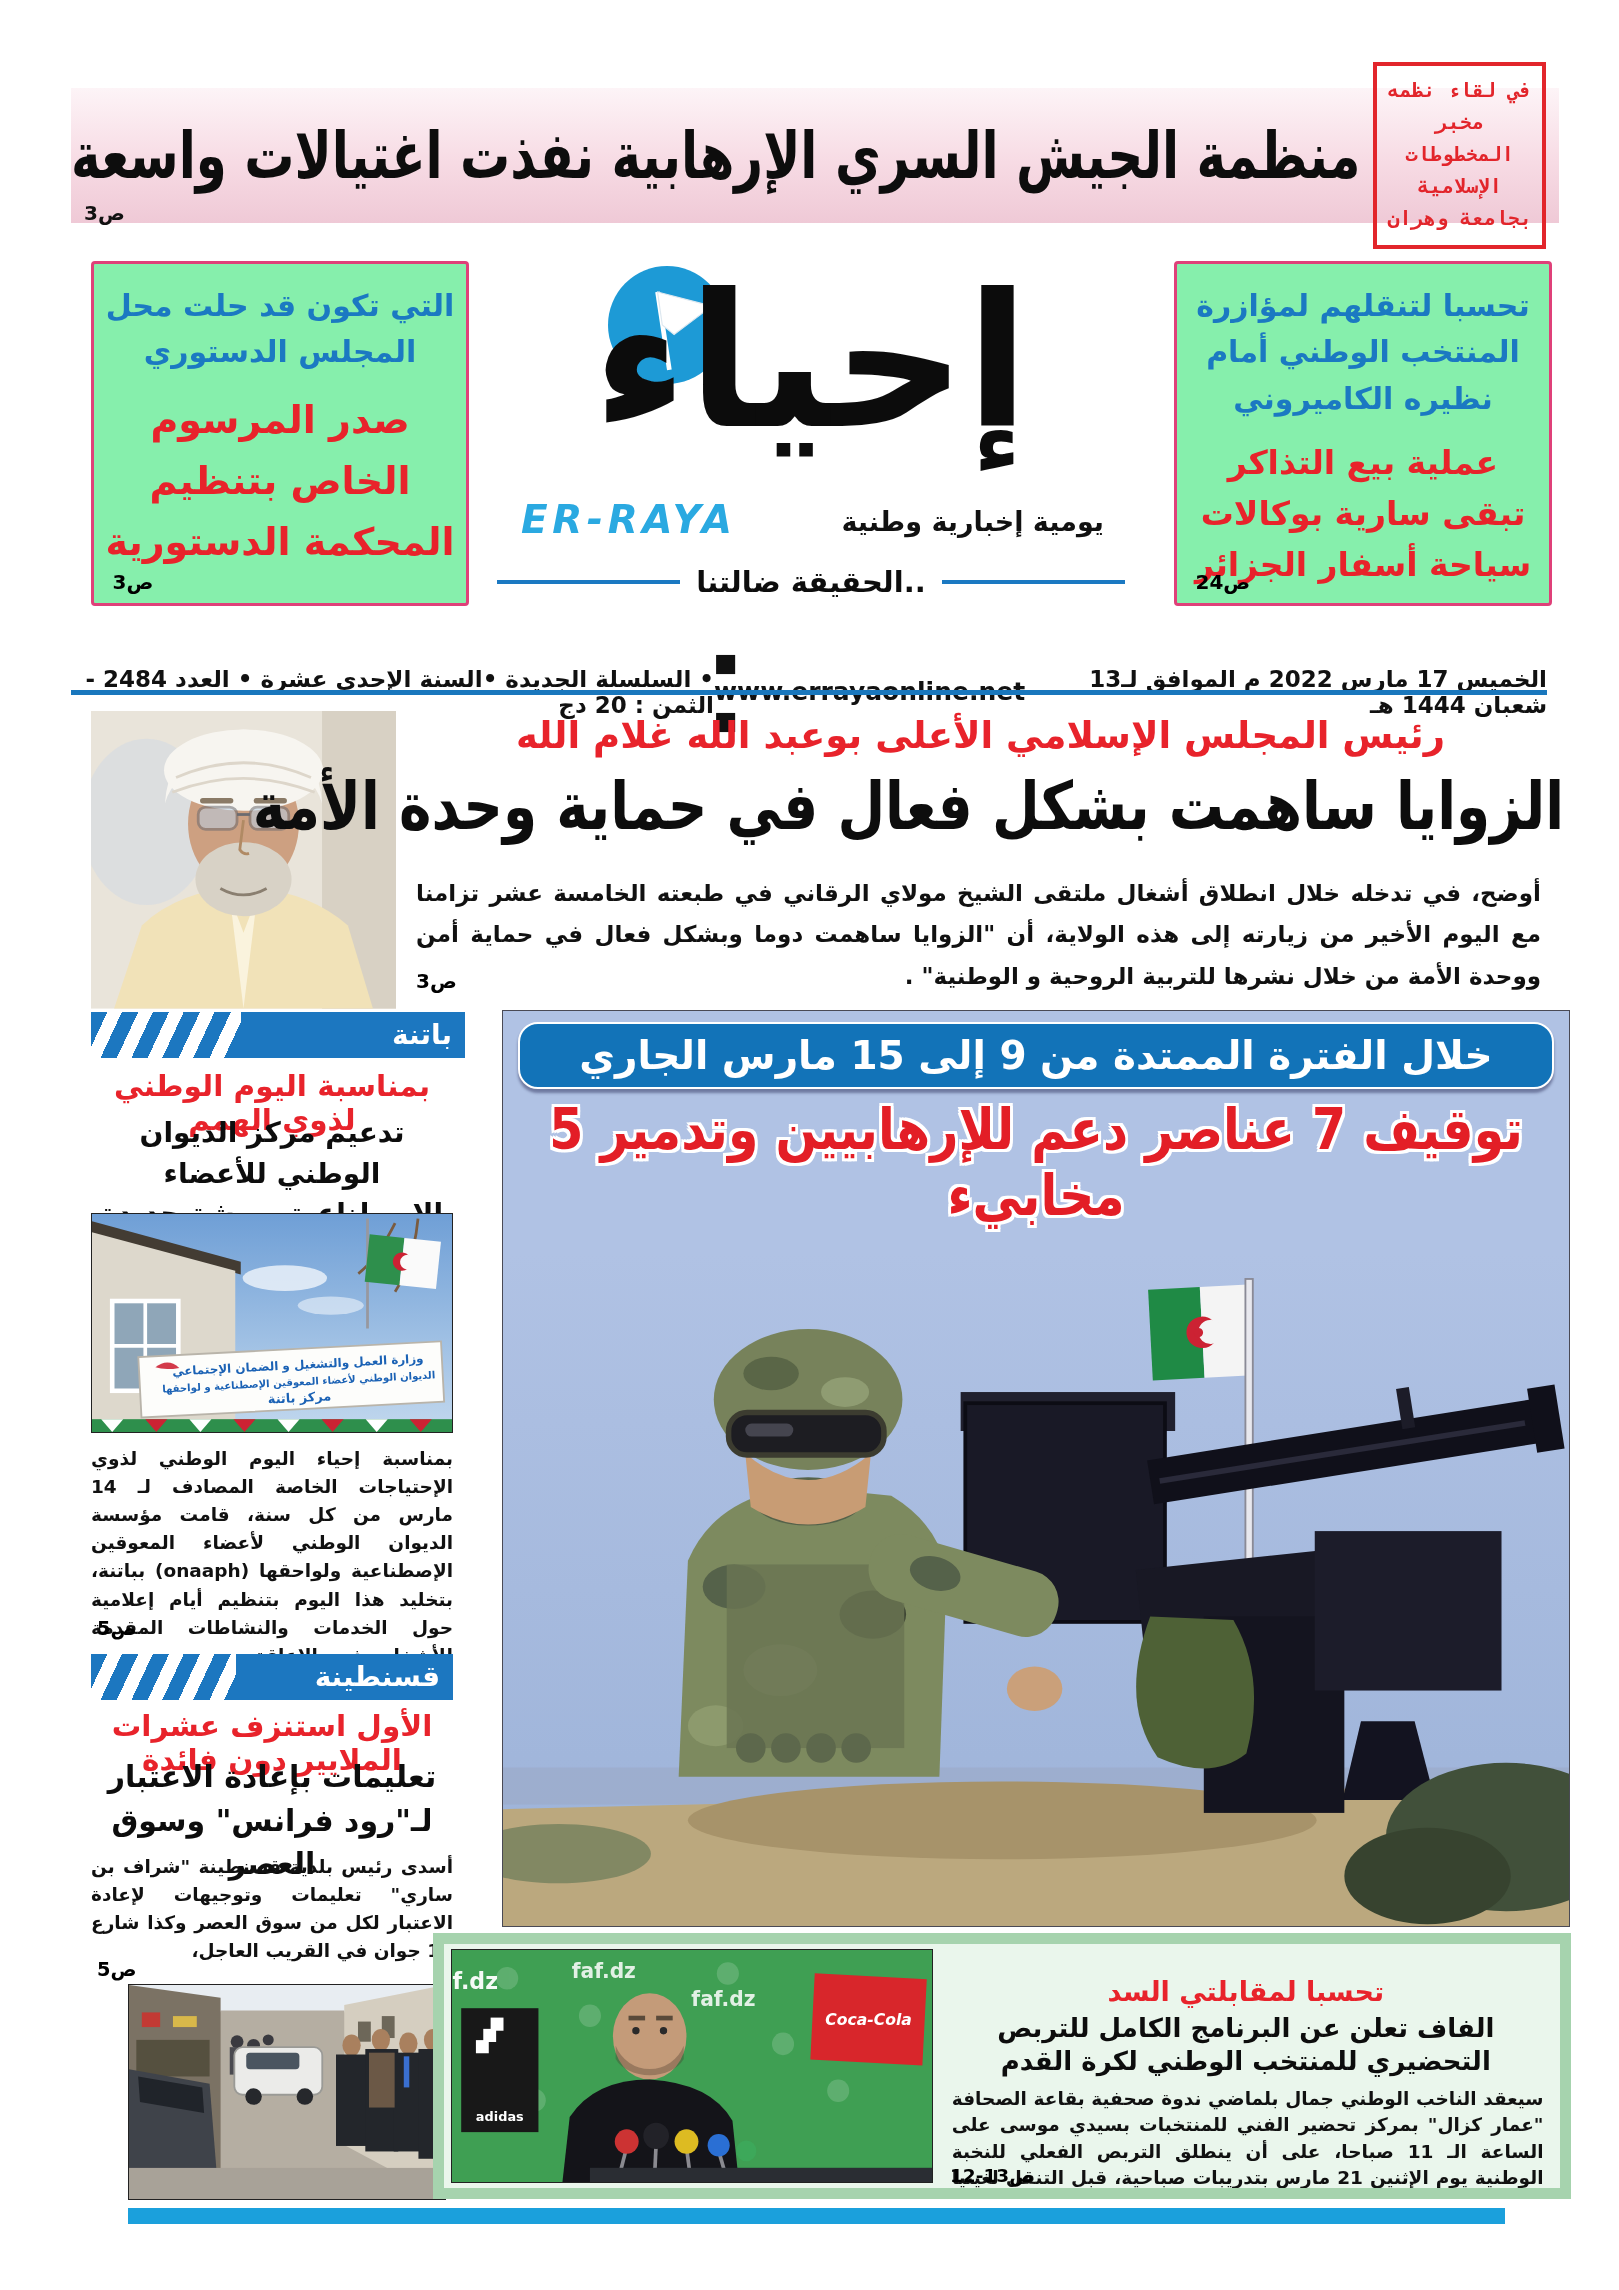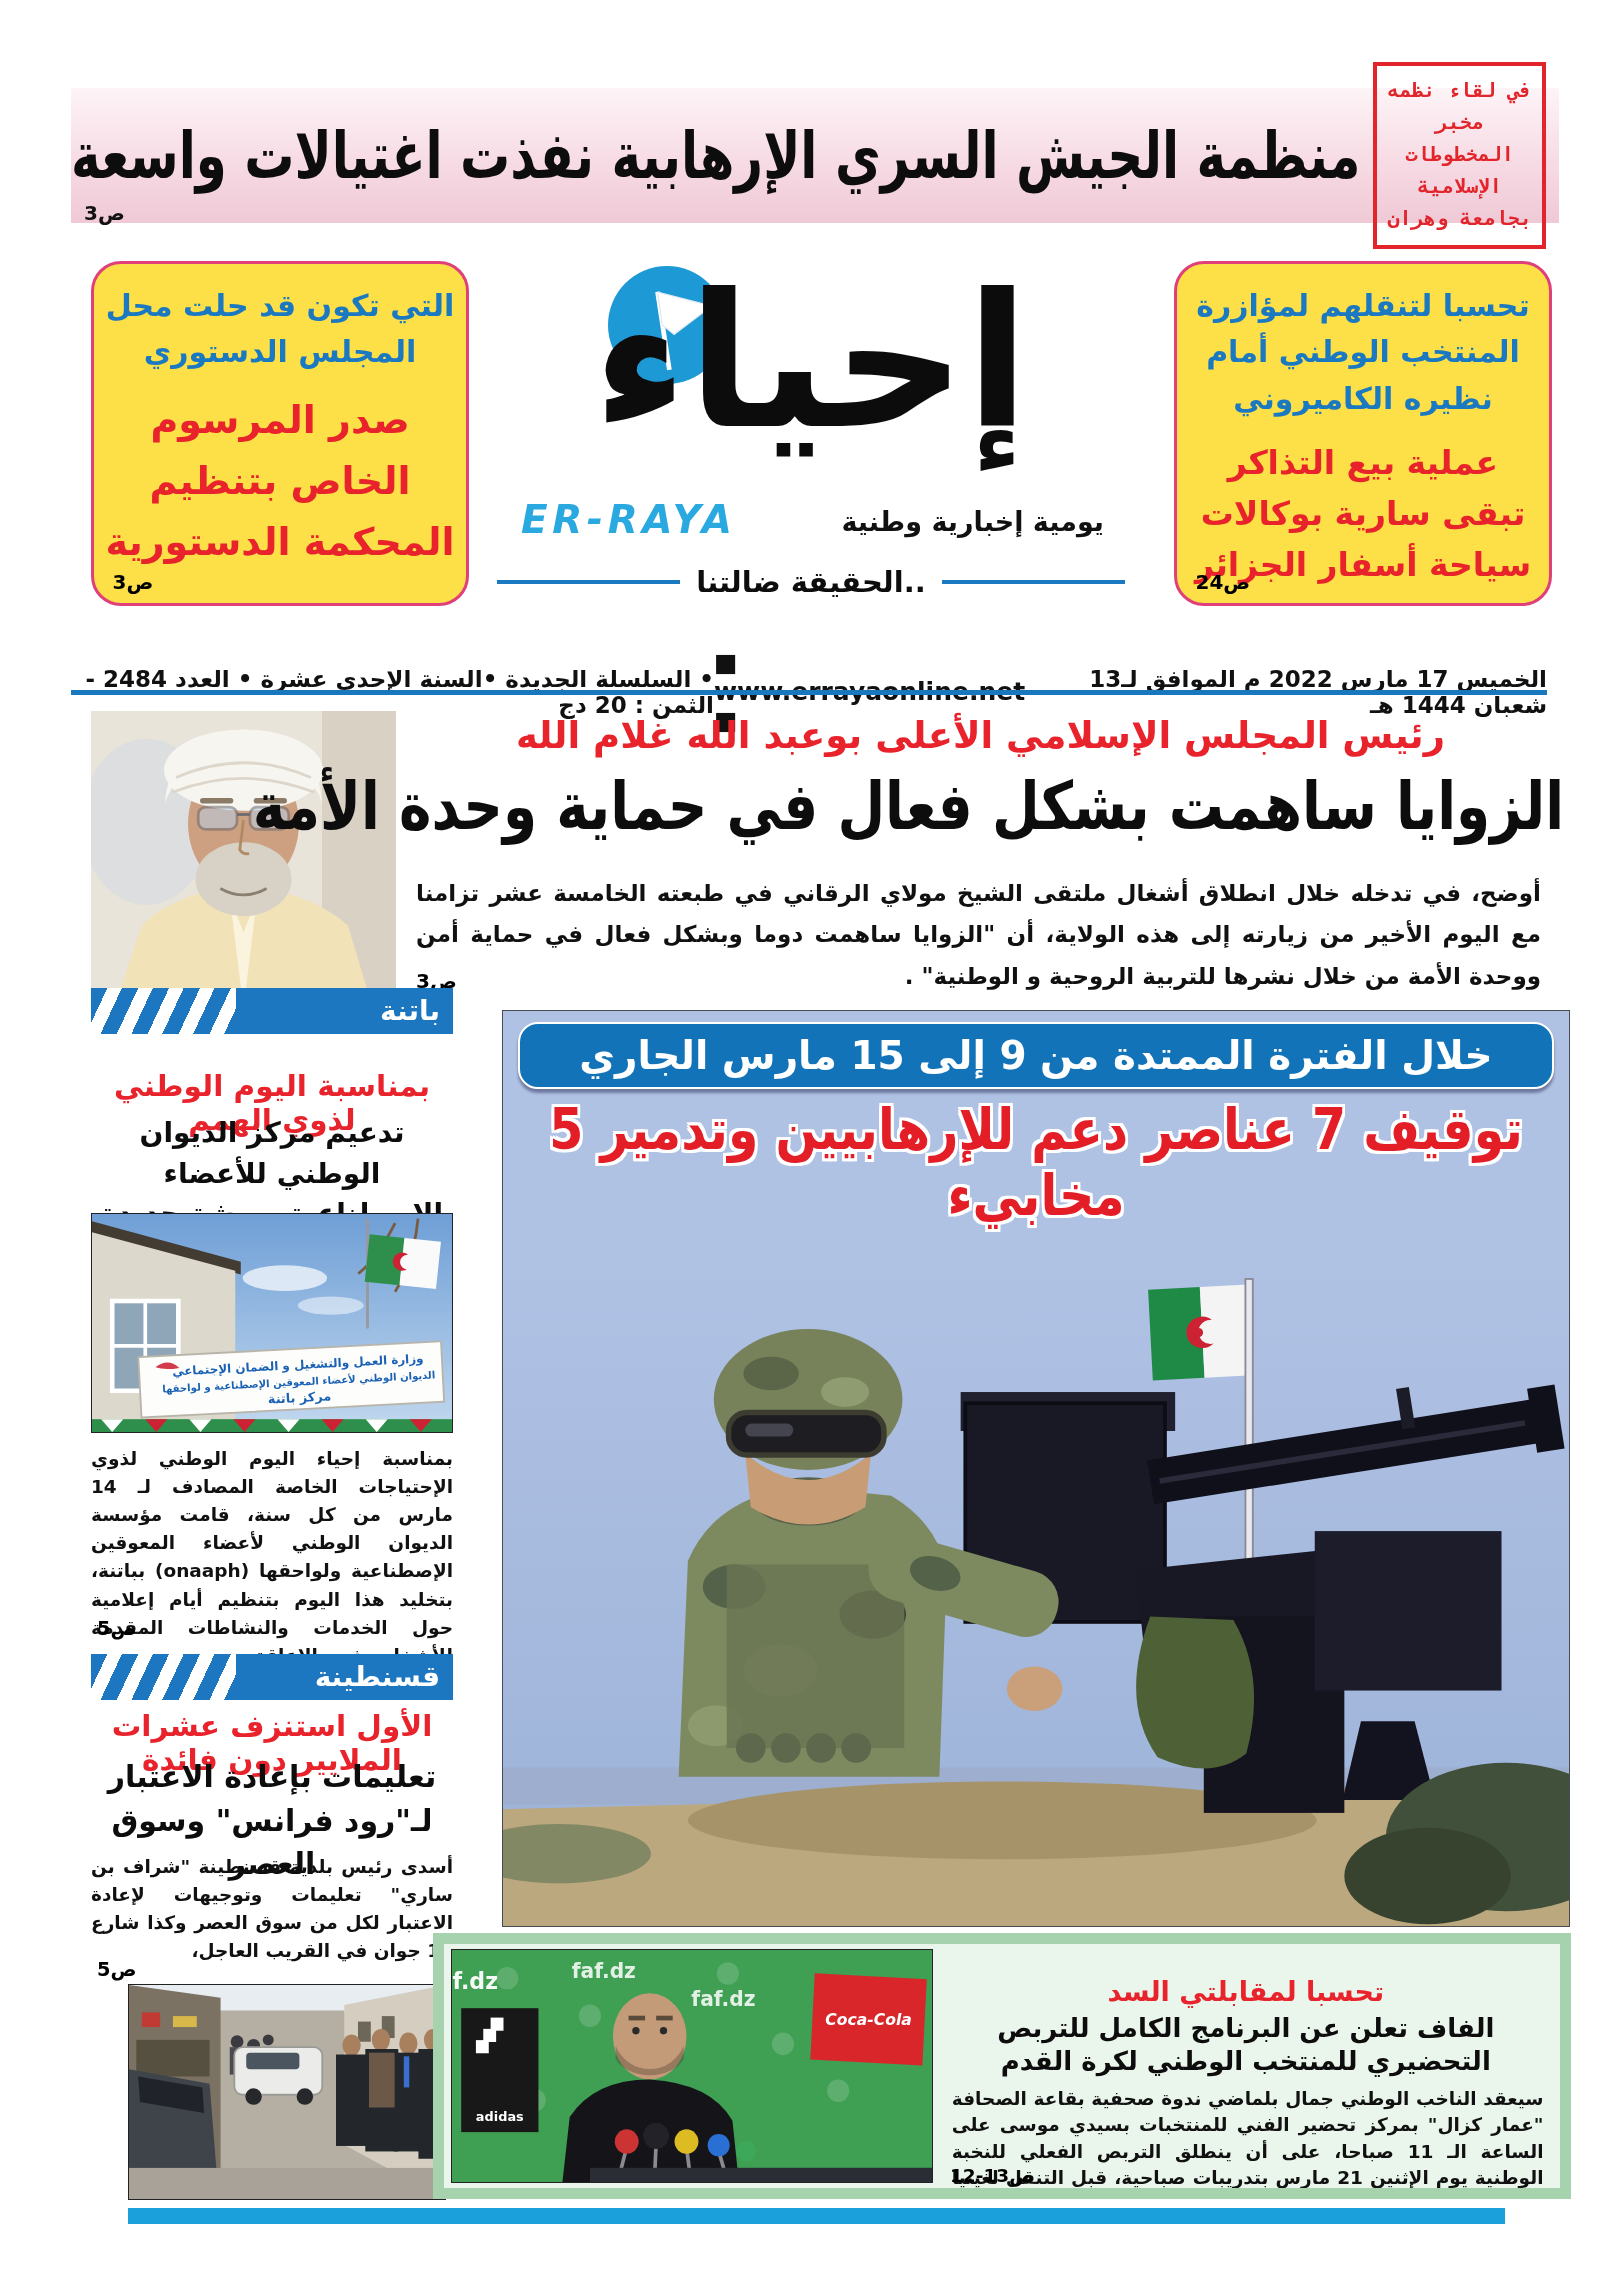--- a/index.html
+++ b/index.html
@@ -10,22 +10,22 @@
   .top-banner{position:absolute;left:72px;top:88px;width:1488px;height:135px;
     background:linear-gradient(180deg,#fdf4f7 0%,#f7dbe4 55%,#efc9d6 100%);
     display:flex;align-items:center;}
   .note-box{margin:0 13px;width:260px;border:4.6px solid #e2252b;padding:9.2px 5.5px;text-align:center;
     color:#e2252b;font-weight:bold;font-size:20px;line-height:1.6;font-family:Liberation Mono, monospace;}
   .banner-headline{flex:1;text-align:center;font-size:50px;font-weight:bold;color:#0d0d0d;
     white-space:nowrap;transform:scaleY(1.3);}
   .banner-ref{position:absolute;left:13px;bottom:-1.8px;font-size:20px;font-weight:bold;color:#111;}
 
   
-  .side-box{position:absolute;top:261px;width:378px;height:345px;border:3.7px solid #df4079;border-radius:30px;
-    background:#fde047;text-align:center;padding:18.5px 9.2px;box-sizing:border-box;}
+  .side-box{position:absolute;top:261px;width:378px;height:345px;border:3.7px solid #df4079;border-radius:4px;
+    background:#86efac;text-align:center;padding:18.5px 9.2px;box-sizing:border-box;}
   .side-box .kicker{color:#1b79c2;font-weight:bold;font-size:30px;line-height:1.55;}
   .side-box .head{color:#e8232b;font-weight:bold;margin-top:14.8px;}
   .left-box{left:92px;}
   .left-box .head{font-size:38px;line-height:1.6;}
   .right-box{right:67px;}
   .right-box .head{font-size:33px;line-height:1.55;}
   .box-ref{position:absolute;left:18.5px;bottom:9.2px;font-size:20px;font-weight:bold;color:#000;}
 
   
   .masthead{position:absolute;left:498px;top:255px;width:628px;height:373px;}
@@ -69,21 +69,21 @@
     text-shadow:2.8px 0 0 #fff,-2.8px 0 0 #fff,0 2.8px 0 #fff,0 -2.8px 0 #fff,2.8px 2.8px 0 #fff,-2.8px -2.8px 0 #fff,2.8px -2.8px 0 #fff,-2.8px 2.8px 0 #fff;}
   .panel-body{position:relative;margin:20px 31px 0 41px;font-size:24px;font-weight:bold;line-height:1.85;
     text-align:justify;color:#0d0d0d;z-index:2;}
 
   
   .section-bar{position:absolute;left:92px;width:362px;height:46px;background:#1c77c0;overflow:hidden;}
   .section-bar .stripes{position:absolute;left:0;top:0;bottom:0;width:40%;
     background:repeating-linear-gradient(115deg,rgba(255,255,255,0) 0 14.8px,#fff 14.8px 28px);}
   .section-bar .bar-label{position:absolute;right:13px;top:0;line-height:46px;color:#fff;
     font-size:28px;font-weight:bold;}
-  .batna-bar{top:988px;}
+  .batna-bar{top:1012px;padding-left:12px;}
   .constantine-bar{top:1654px;}
 
   .col-kicker{position:absolute;left:92px;width:362px;text-align:center;color:#e8232b;
     font-size:29.5px;font-weight:bold;}
   .batna-kicker{top:1069px;}
   .constantine-kicker{top:1709px;}
 
   .col-head{position:absolute;left:92px;width:362px;text-align:center;color:#0d0d0d;font-weight:bold;}
   .batna-head{top:1113px;font-size:28px;line-height:1.45;}
   .constantine-head{top:1755px;font-size:30px;line-height:1.45;}

